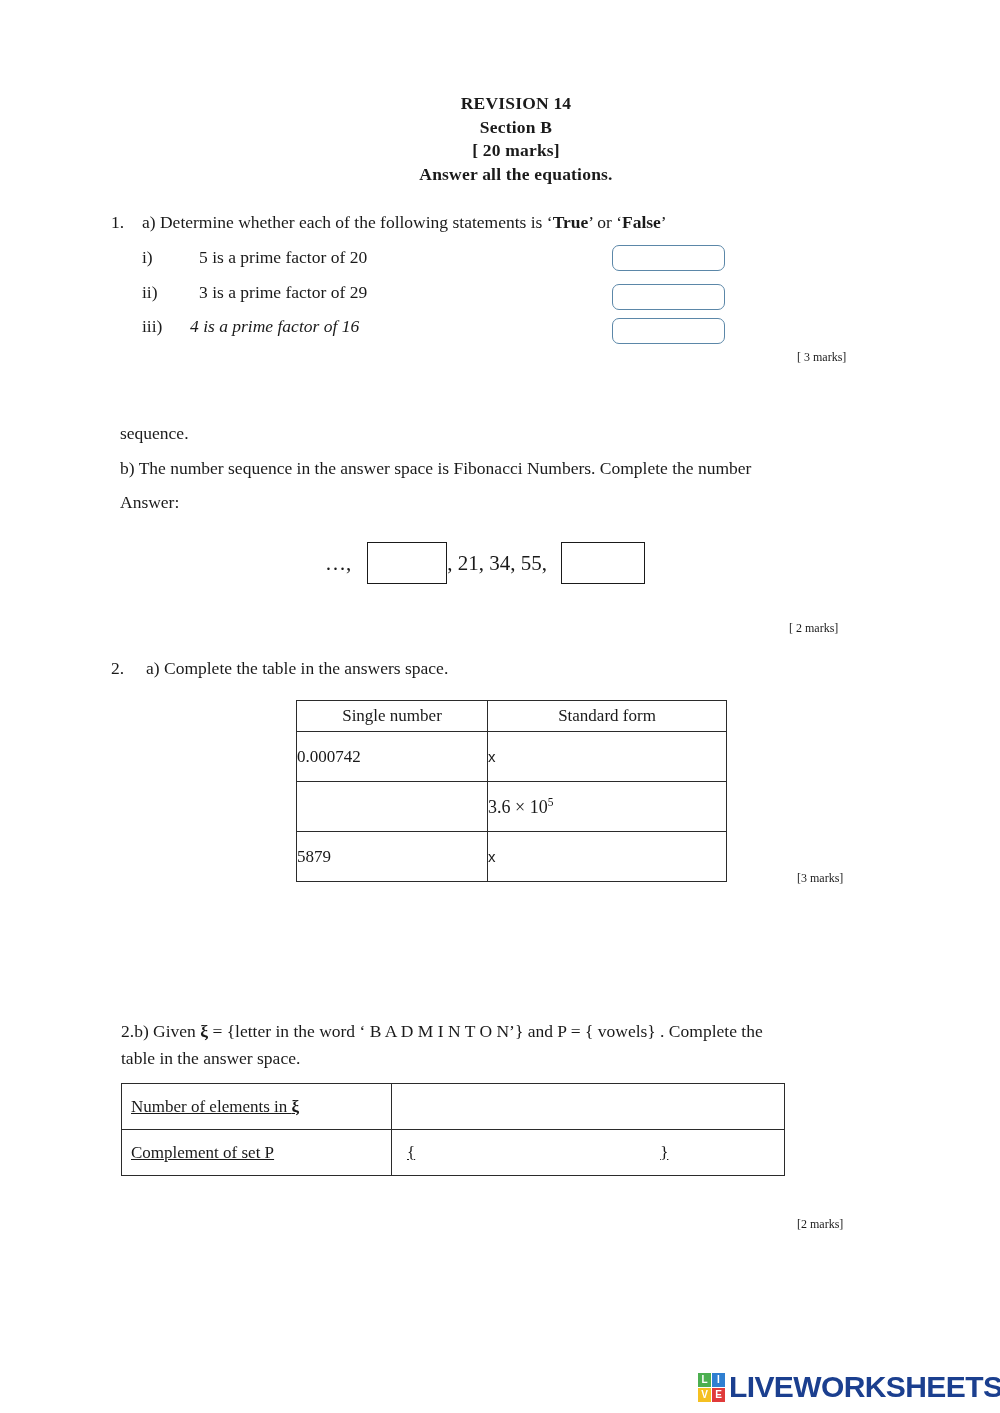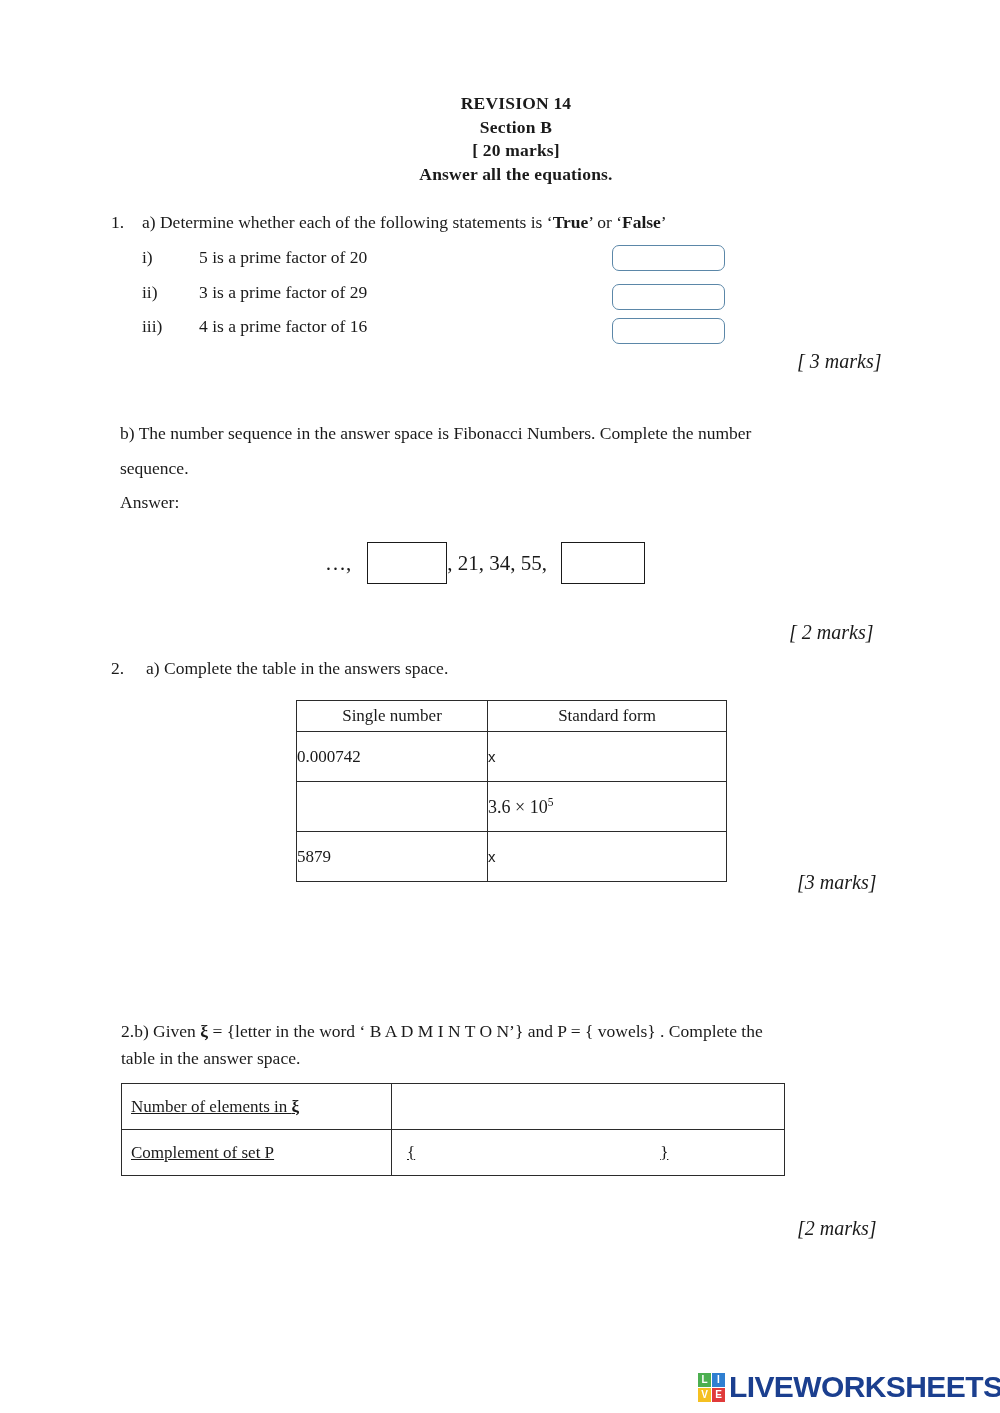--- a/index.html
+++ b/index.html
@@ -43,23 +43,22 @@
     line-height: 24px;
     white-space: pre;
   }
   .para {
     position: absolute;
     font-size: 17.5px;
     line-height: 34.5px;
   }
   .marks {
     position: absolute;
-    font-size: 20px;
+    font-size: 12px;
     white-space: pre;
-    font-style: italic;
   }
   b.tf { font-weight: bold; }
   .xi { font-weight: bold; font-style: normal; }
 
   
   .ansbox {
     position: absolute;
     box-sizing: border-box;
     border: 1.4px solid #5b87a8;
     border-radius: 7px;
@@ -198,28 +197,28 @@
 
   <div class="q-line" style="left:142px; top:245px;">i)</div>
   <div class="q-line" style="left:199px; top:245px;">5 is a prime factor of 20</div>
   <div class="ansbox" style="left:612px; top:245px;"></div>
 
   <div class="q-line" style="left:142px; top:280px;">ii)</div>
   <div class="q-line" style="left:199px; top:280px;">3 is a prime factor of 29</div>
   <div class="ansbox" style="left:612px; top:284px;"></div>
 
   <div class="q-line" style="left:142px; top:314px;">iii)</div>
-  <div class="q-line" style="left:199px; top:314px;">4 is a prime factor of 16</div>
+  <div class="q-line" style="left:190px; top:314px;font-style:italic;">4 is a prime factor of 16</div>
   <div class="ansbox" style="left:612px; top:318px;"></div>
 
   <div class="marks" style="left:797px; top:350px;">[ 3 marks]</div>
 
   <div class="para" style="left:120px; top:416px; width:760px;">
+    <div>sequence.</div>
     <div>b) The number sequence in the answer space is Fibonacci Numbers. Complete the number</div>
-    <div>sequence.</div>
     <div>Answer:</div>
   </div>
 
   <div class="fib-row">
     <span>…,</span>
     <span style="display:inline-block;width:16px;"></span>
     <span class="fib-box"></span>
     <span>, 21, 34, 55,</span>
     <span style="display:inline-block;width:14px;"></span>
     <span class="fib-box wide"></span>

